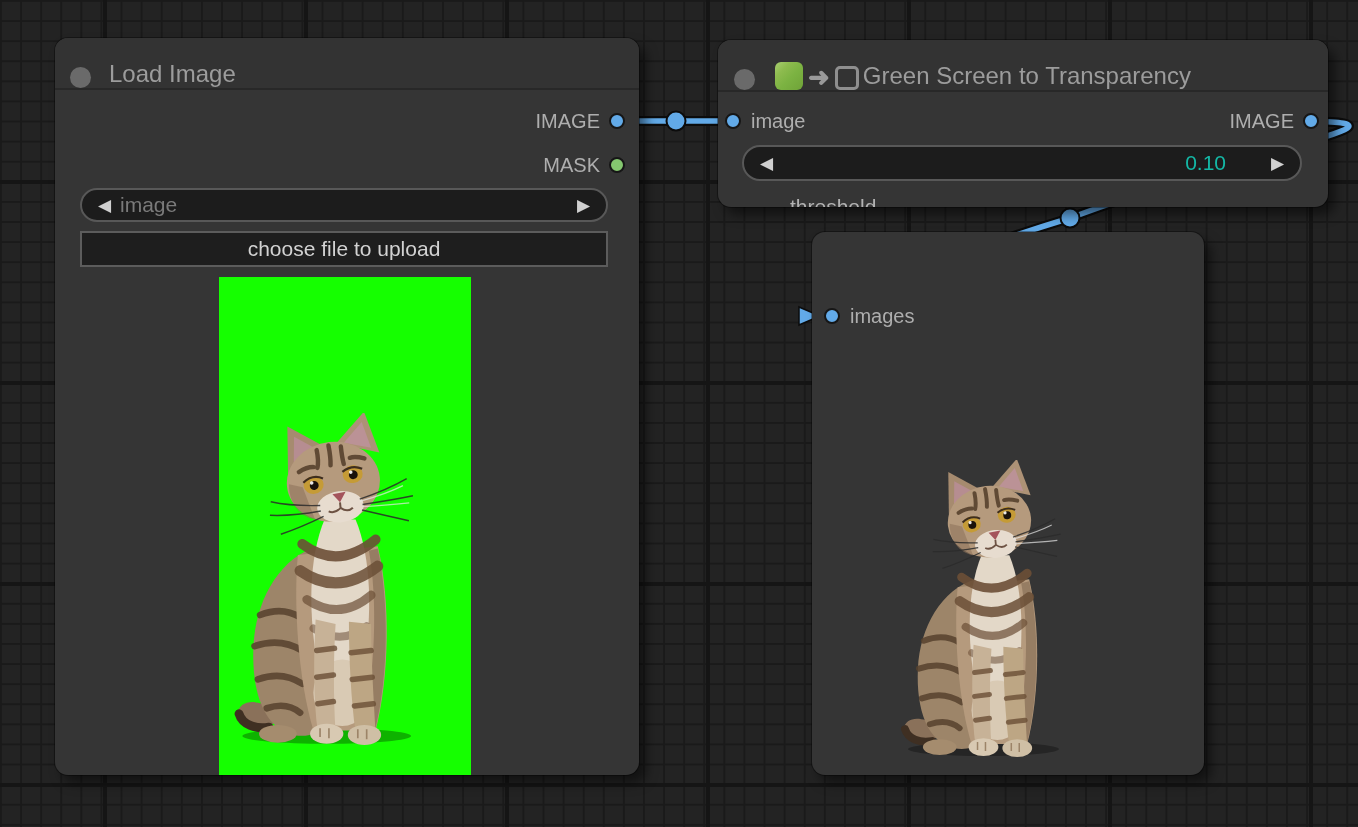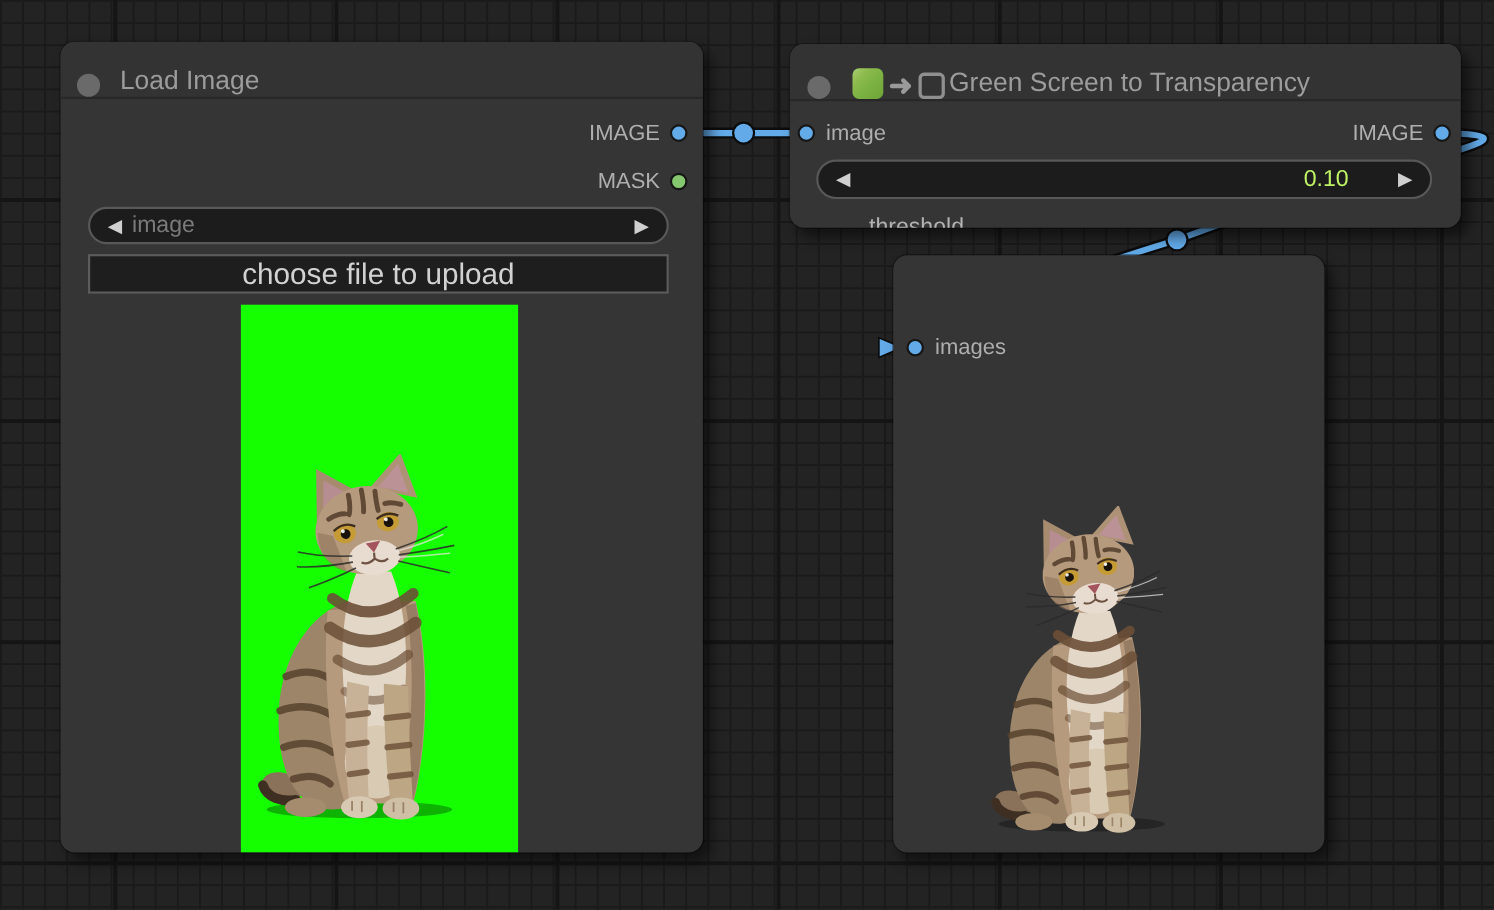--- a/index.html
+++ b/index.html
@@ -32,24 +32,24 @@
   .slot{position:absolute;height:26px;display:flex;align-items:center;}
   .slabel{color:#aeaeae;font-size:20px;white-space:nowrap;}
   .sdot{width:16px;height:16px;border-radius:50%;border:2px solid #161616;flex:0 0 auto;}
   .out .slabel{margin-right:9px;}
   .in .slabel{margin-left:10px;}
   .wcombo{
     position:absolute;background:#1c1c1c;border:2px solid #585858;border-radius:18px;
   }
   .warr{position:absolute;top:50%;transform:translateY(-50%);color:#d0d0d0;font-size:17px;line-height:1;}
   .wlabel{position:absolute;top:50%;transform:translateY(-50%);color:#7a7a7a;font-size:21px;white-space:nowrap;}
-  .wvalue{position:absolute;top:50%;transform:translateY(-50%);color:#bef264;font-size:21px;white-space:nowrap;}
+  .wvalue{position:absolute;top:50%;transform:translateY(-50%);color:#14b8a6;font-size:21px;white-space:nowrap;}
   .wbutton{
     position:absolute;background:#1e1e1e;border:2px solid #5c5c5c;border-radius:0;
-    color:#d2d2d2;font-size:27px;display:flex;align-items:center;justify-content:center;cursor:pointer;
+    color:#d2d2d2;font-size:21px;display:flex;align-items:center;justify-content:center;cursor:pointer;
   }
   .imgpane{position:absolute;}
   .cat{position:absolute;}
   .hiddefs{position:absolute;width:0;height:0;overflow:hidden;}
 </style>
 </head>
 <body>
 
 <svg class="hiddefs" aria-hidden="true">
   <defs>

